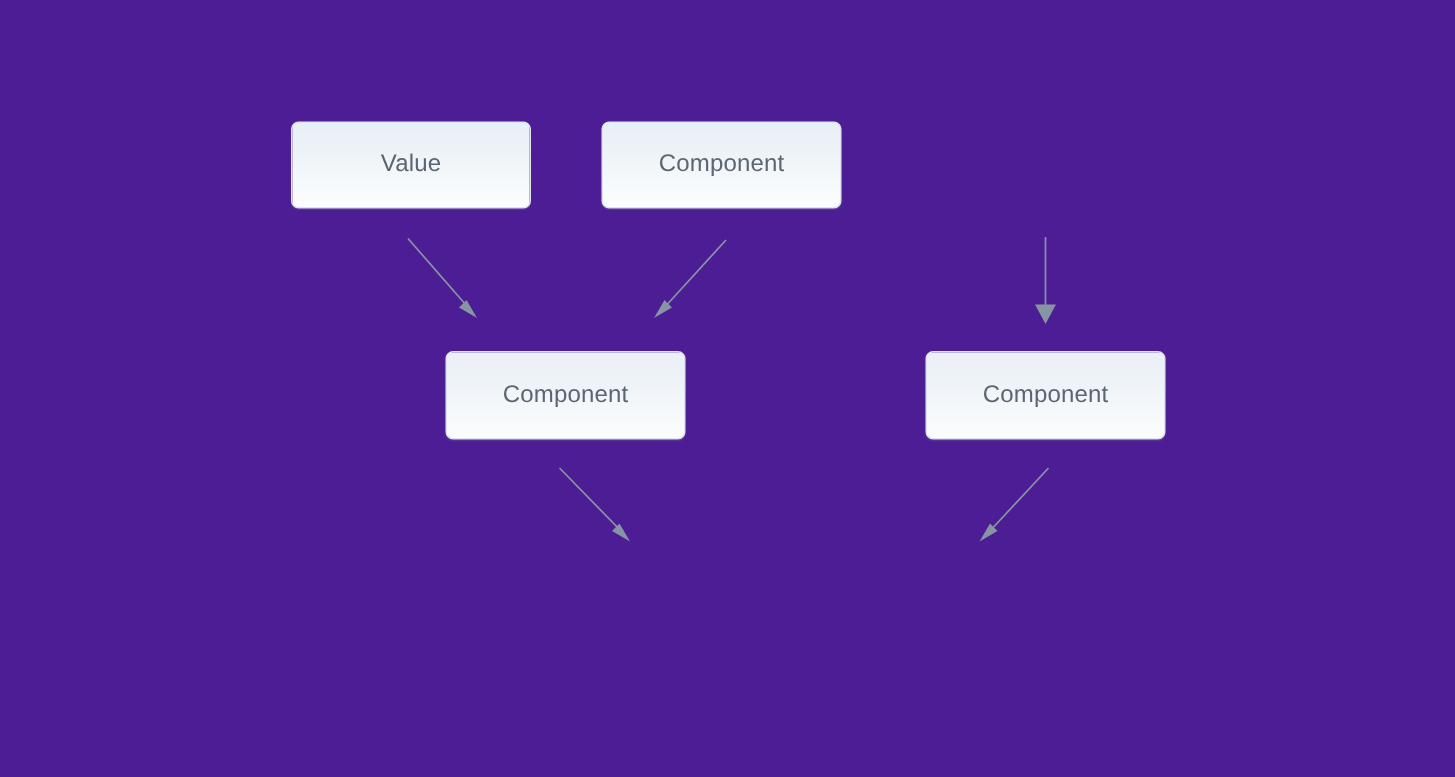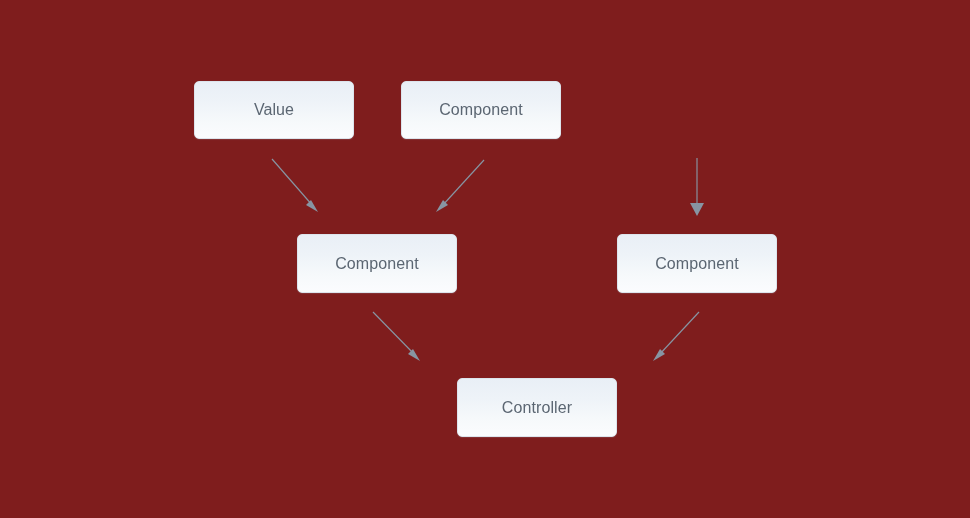--- a/index.html
+++ b/index.html
@@ -7,21 +7,21 @@
     padding: 0;
     background: #ffffff;
   }
   body {
     font-family: "Liberation Sans", sans-serif;
   }
   #canvas {
     position: relative;
     width: 970px;
     height: 518px;
-    background: #7f1d1d;
+    background: #4c1d95;
     overflow: hidden;
   }
   .node {
     position: absolute;
     box-sizing: border-box;
     border: 1px solid #dde4ec;
     border-radius: 5px;
     background: linear-gradient(to bottom, #e9eff6 0%, #eef3f8 35%, #f6f9fb 70%, #fbfcfe 100%);
     box-shadow: 0 1px 1px rgba(160, 175, 190, 0.16);
     display: flex;
@@ -98,17 +98,14 @@
 
 
   <div class="node" style="left:297px; top:234px; width:160px; height:59px;">
     <span class="node-label">Component</span>
   </div>
 
   <div class="node" style="left:617px; top:234px; width:160px; height:59px;">
     <span class="node-label">Component</span>
   </div>
 
-  <div class="node" style="left:457px; top:378px; width:160px; height:59px;">
-    <span class="node-label">Controller</span>
-  </div>
 
 </div>
 
 </body></html>

